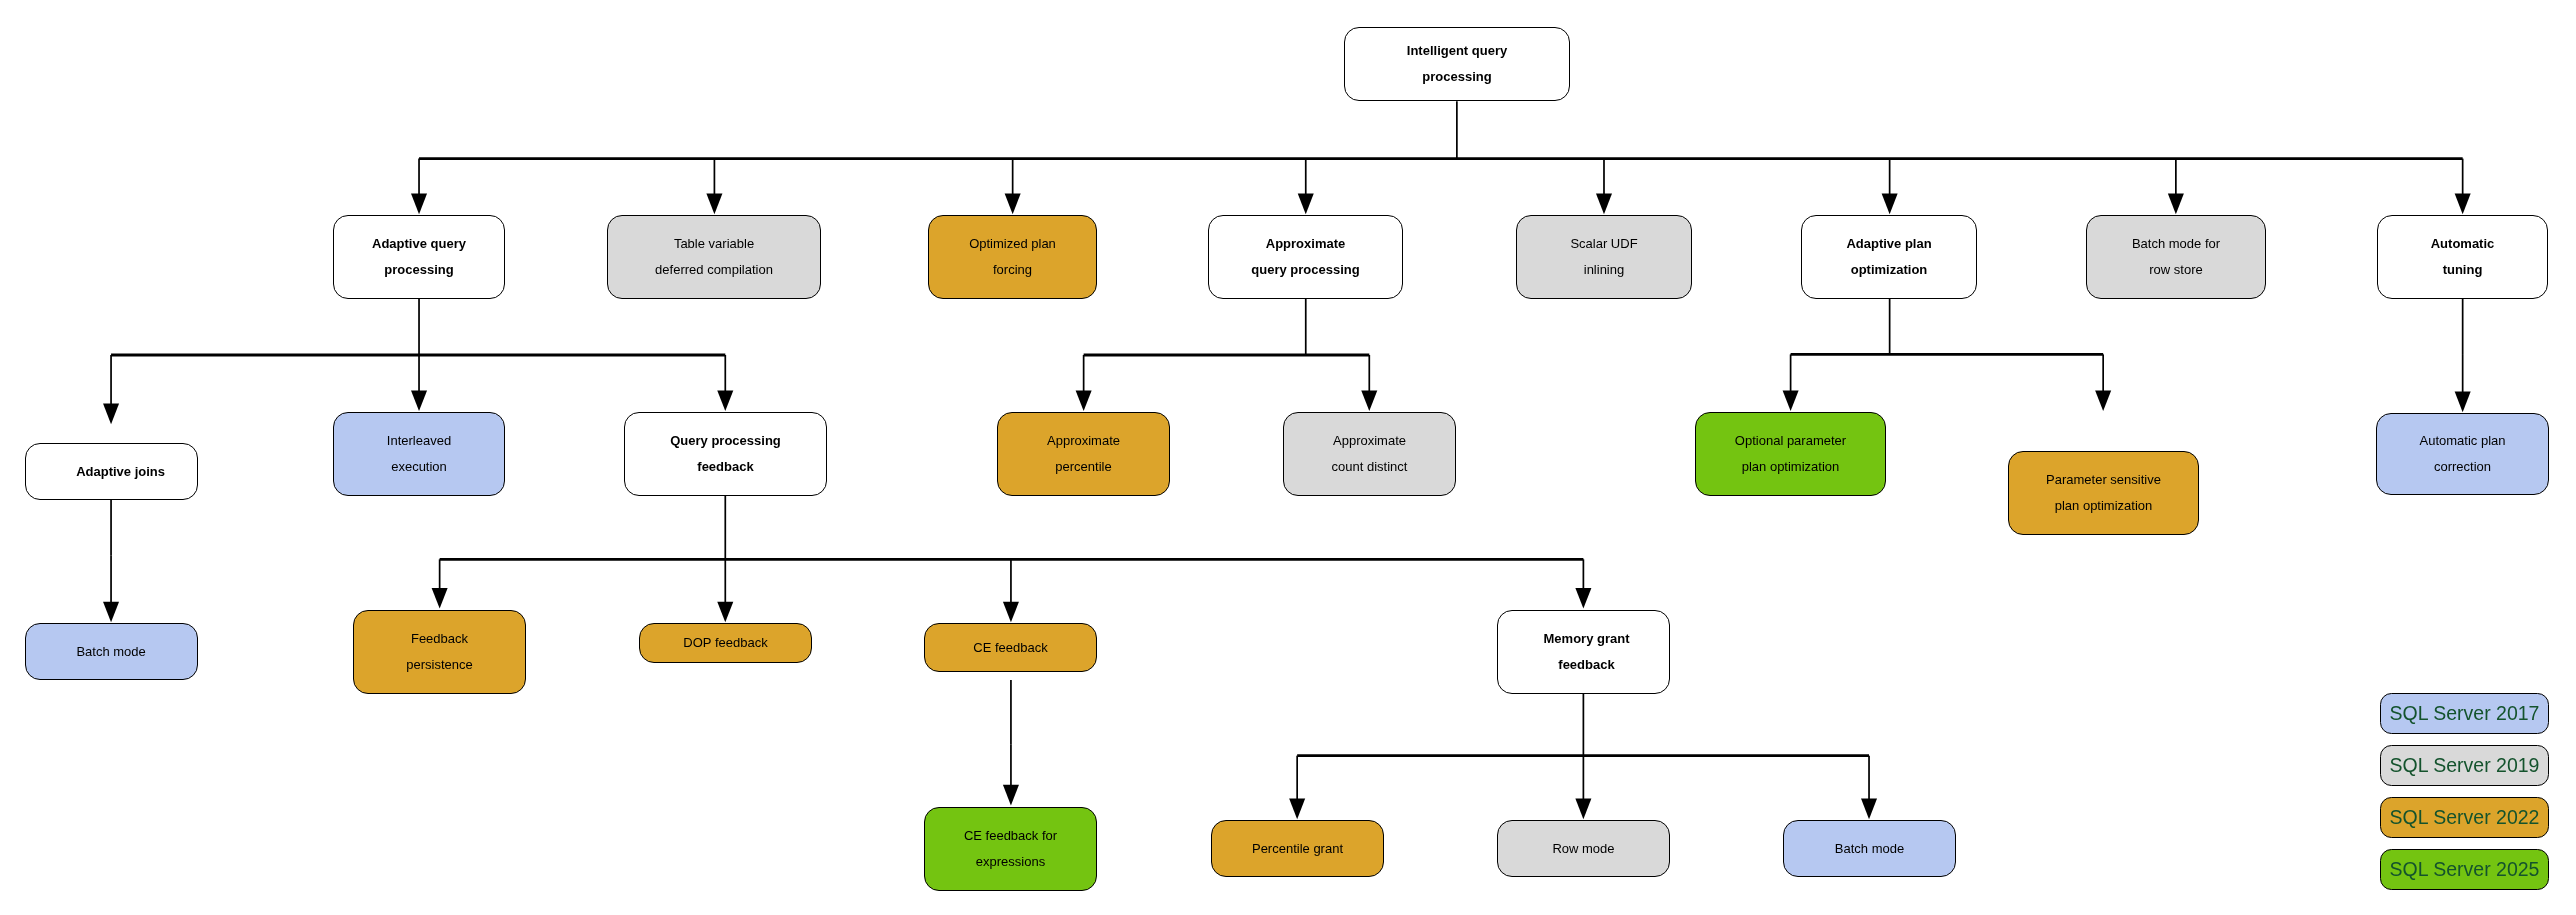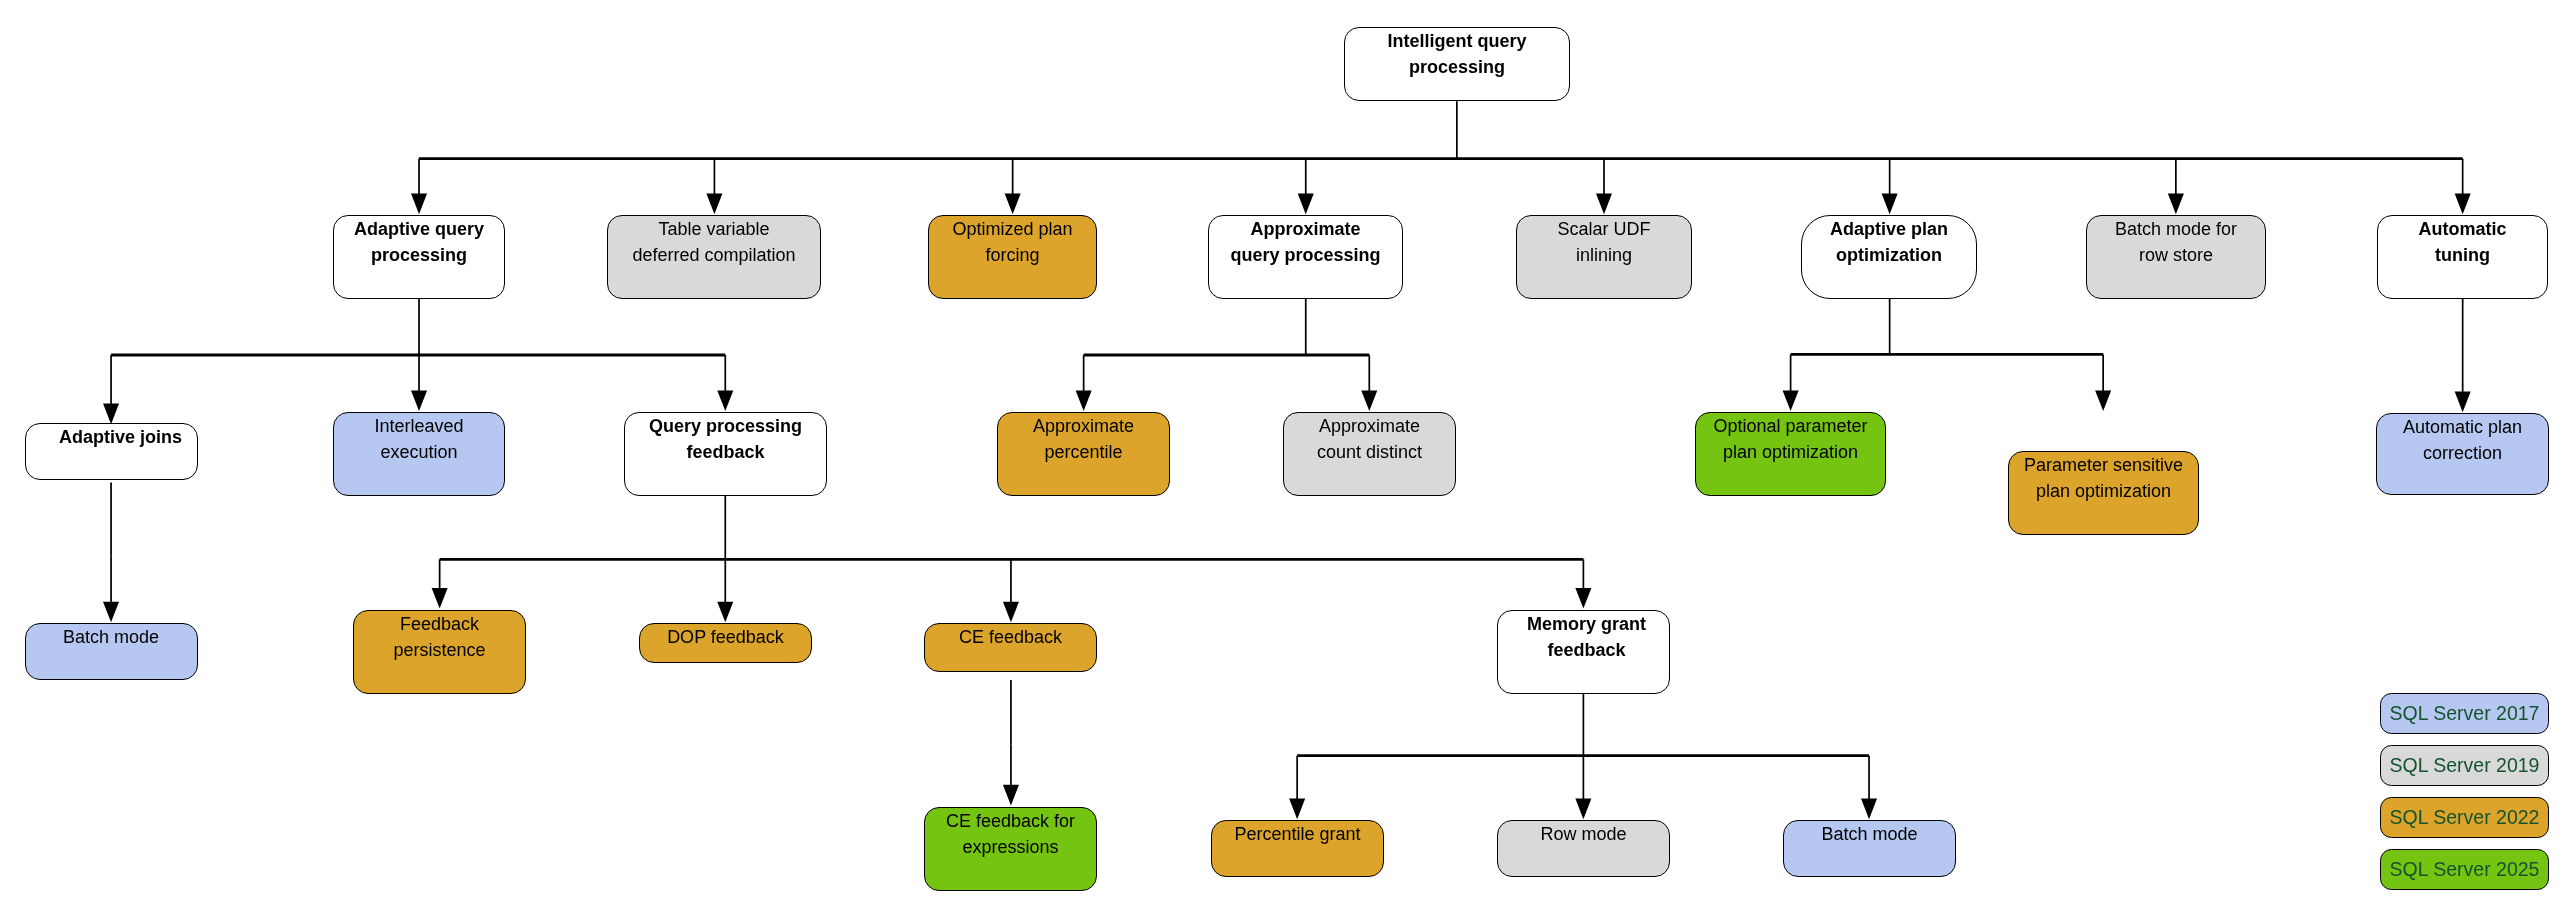--- a/index.html
+++ b/index.html
@@ -2,22 +2,22 @@
 <html style="font-size:9.2px"><head>
 <meta charset="utf-8">
 <style>
   html,body{margin:0;padding:0;background:#ffffff;}
   body{width:2576px;height:916px;font-family:"Liberation Sans",sans-serif;}
   #stage{position:relative;width:2576px;height:916px;overflow:hidden;background:#ffffff;}
   #wires{position:absolute;left:0;top:0;width:2576px;height:916px;}
   .node{
     position:absolute;box-sizing:border-box;
     border:1.7px solid #000000;border-radius:15px;
-    display:flex;flex-direction:column;align-items:center;justify-content:flex-start;
-    text-align:center;color:#000000;font-size:18px;line-height:26px;
+    display:flex;flex-direction:column;align-items:center;justify-content:center;
+    text-align:center;color:#000000;font-size:13px;line-height:26px;
     background:#ffffff;
   }
   .node.bold{font-weight:bold;}
   .node span{display:block;white-space:nowrap;}
   .legend-item{
     position:absolute;box-sizing:border-box;
     border:1.7px solid #000000;border-radius:11.4px;
     display:flex;align-items:center;justify-content:center;
     font-size:19.5px;color:#14532d;white-space:nowrap;
   }
@@ -111,33 +111,33 @@
       <span>forcing</span>
     </div>
     <div class="node bold" style="left: 1208px; top: 215px; width: 195px; height: 84px; background: rgb(255, 255, 255);">
       <span>Approximate</span>
       <span>query processing</span>
     </div>
     <div class="node" style="left: 1516px; top: 215px; width: 176px; height: 84px; background: rgb(217, 217, 217);">
       <span>Scalar UDF</span>
       <span>inlining</span>
     </div>
-    <div class="node bold" style="left: 1801px; top: 215px; width: 176px; height: 84px; background: rgb(255, 255, 255); border-radius: 29px;">
+    <div class="node bold" style="left: 1801px; top: 215px; width: 176px; height: 84px; background: rgb(255, 255, 255);">
       <span>Adaptive plan</span>
       <span>optimization</span>
     </div>
     <div class="node" style="left: 2086px; top: 215px; width: 180px; height: 84px; background: rgb(217, 217, 217);">
       <span>Batch mode for</span>
       <span>row store</span>
     </div>
     <div class="node bold" style="left: 2377px; top: 215px; width: 171px; height: 84px; background: rgb(255, 255, 255);">
       <span>Automatic</span>
       <span>tuning</span>
     </div>
-    <div class="node bold" style="left: 24.6px; top: 423px; width: 173px; height: 57px; background: rgb(255, 255, 255); padding-left: 19px;">
+    <div class="node bold" style="left: 24.6px; top: 443px; width: 173px; height: 57px; background: rgb(255, 255, 255); padding-left: 19px;">
       <span>Adaptive joins</span>
     </div>
     <div class="node" style="left: 333px; top: 412px; width: 172px; height: 84px; background: rgb(182, 200, 241);">
       <span>Interleaved</span>
       <span>execution</span>
     </div>
     <div class="node bold" style="left: 624px; top: 412px; width: 203px; height: 84px; background: rgb(255, 255, 255);">
       <span>Query processing</span>
       <span>feedback</span>
     </div>

